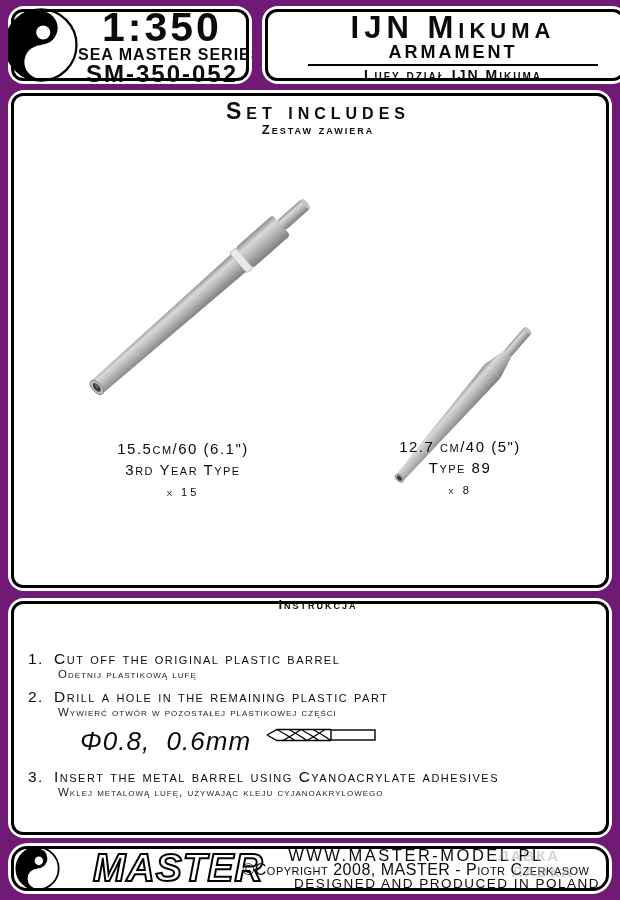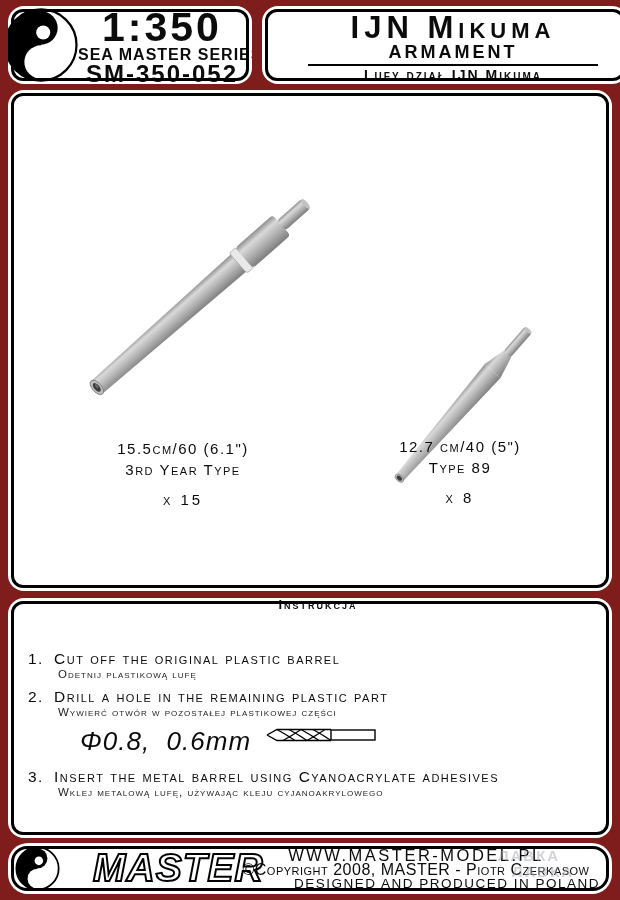--- a/index.html
+++ b/index.html
@@ -1,16 +1,16 @@
 <!DOCTYPE html>
 <html><head>
 <meta charset="utf-8">
 <style>
   html,body{margin:0;padding:0;background:#000;}
-  .page{position:relative;width:620px;height:900px;background:#7f1d1d;overflow:hidden;
+  .page{position:relative;width:620px;height:900px;background:#701a75;overflow:hidden;
         font-family:"Liberation Sans","DejaVu Sans",sans-serif;color:#0b0b0b;}
   .panel{position:absolute;background:#fff;border-radius:16px;}
   .panel .inner-border{position:absolute;inset:3px;border:3px solid #000;border-radius:12px;pointer-events:none;}
   .sc{font-variant:small-caps;}
   .ctr{text-align:center;padding-left:16px;}
 
   
   .badge{left:8px;top:6px;width:244px;height:78px;overflow:hidden;}
   .badge-logo{position:absolute;left:-4px;top:2px;width:74px;height:74px;}
   .badge-text{position:absolute;left:70px;top:1px;width:168px;text-align:center;}
@@ -24,21 +24,21 @@
   .title-sub{font-size:18px;font-weight:bold;letter-spacing:3px;line-height:18px;}
   .title-rule{width:290px;height:2px;background:#000;margin:3px auto 2px auto;}
   .title-sub-pl{font-size:14px;font-weight:bold;letter-spacing:2px;line-height:14px;}
 
   
   .setbox{left:8px;top:90px;width:604px;height:501px;}
   .sec-head{font-size:23px;font-weight:bold;letter-spacing:5px;line-height:24px;margin-top:9px;}
   .sec-head-pl{font-size:13px;font-weight:bold;letter-spacing:2px;line-height:14px;}
   .barrel{position:absolute;}
   .item-label{position:absolute;width:250px;text-align:center;font-size:15px;letter-spacing:1.5px;line-height:21px;}
-  .item-qty{margin-top:9px;font-size:15px;letter-spacing:3px;}
+  .item-qty{margin-top:2px;font-size:11px;letter-spacing:3px;}
 
   
   .instrbox{left:8px;top:598px;width:604px;height:240px;}
   .steps{position:absolute;left:20px;top:52px;width:575px;}
   .step{margin-bottom:7px;}
   .step-en{font-size:15.5px;letter-spacing:1.5px;line-height:18px;white-space:nowrap;}
   .step-num{display:inline-block;width:26px;}
   .step-pl{font-size:11.5px;letter-spacing:1px;line-height:13px;margin-left:30px;color:#1a1a1a;white-space:nowrap;}
   .drill-row{display:flex;align-items:flex-start;margin:6px 0 12px 52px;height:30px;}
   .drill-label{font-style:italic;font-size:26px;letter-spacing:1px;margin-right:14px;white-space:pre;}
@@ -81,20 +81,24 @@
 
   <div class="panel titlebox ctr">
     <div class="title-name sc">IJN Mikuma</div>
     <div class="title-sub">ARMAMENT</div>
     <div class="title-rule"></div>
     <div class="title-sub-pl sc">Lufy dział IJN Mikuma</div>
     <div class="inner-border"></div>
   </div>
 
   <div class="panel setbox">
+    <div class="ctr">
+      <div class="sec-head sc">Set includes</div>
+      <div class="sec-head-pl sc">Zestaw zawiera</div>
+    </div>
 
     <svg class="barrel" style="left:44px;top:185px;width:300px;height:40px;transform:rotate(-41.3deg);" viewBox="0 0 300 40">
       <defs>
         <linearGradient id="gA" x1="0" y1="0" x2="0" y2="1">
           <stop offset="0" stop-color="#8f8f8f"></stop>
             <stop offset="0.25" stop-color="#d9d9d9"></stop>
           <stop offset="0.55" stop-color="#b7b7b7"></stop>
             <stop offset="1" stop-color="#7d7d7d"></stop>
         </linearGradient>
       </defs>

